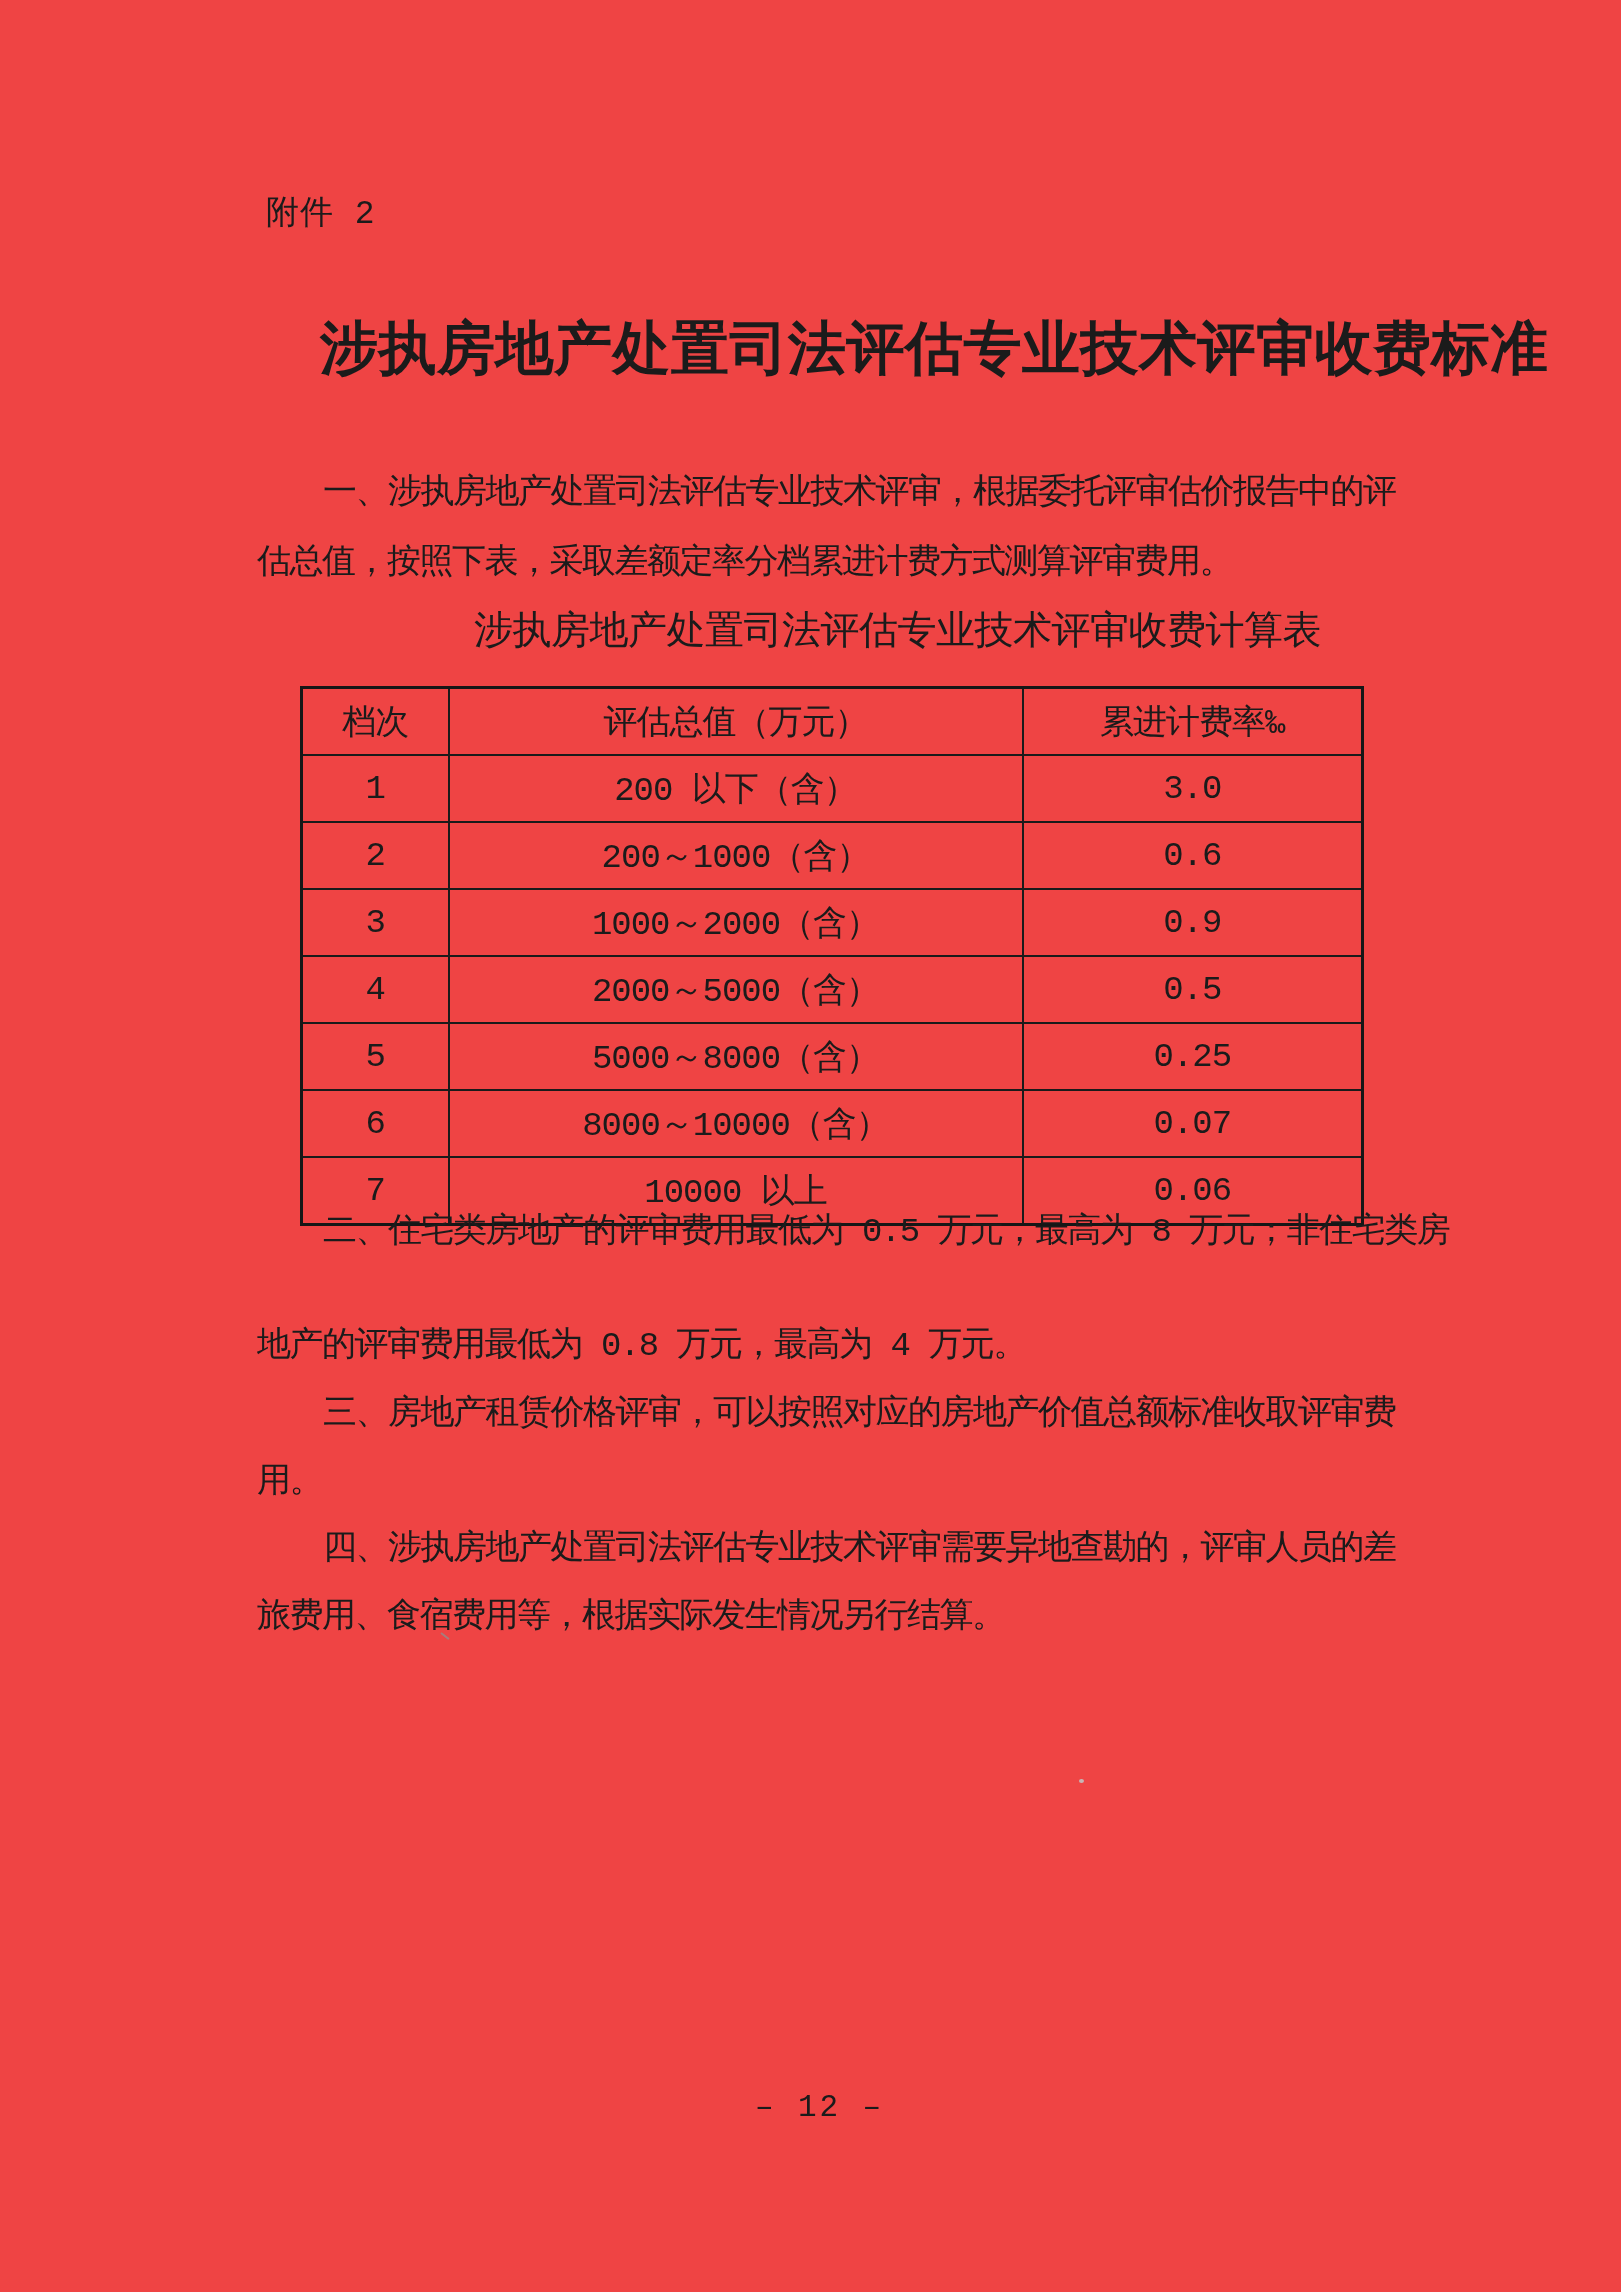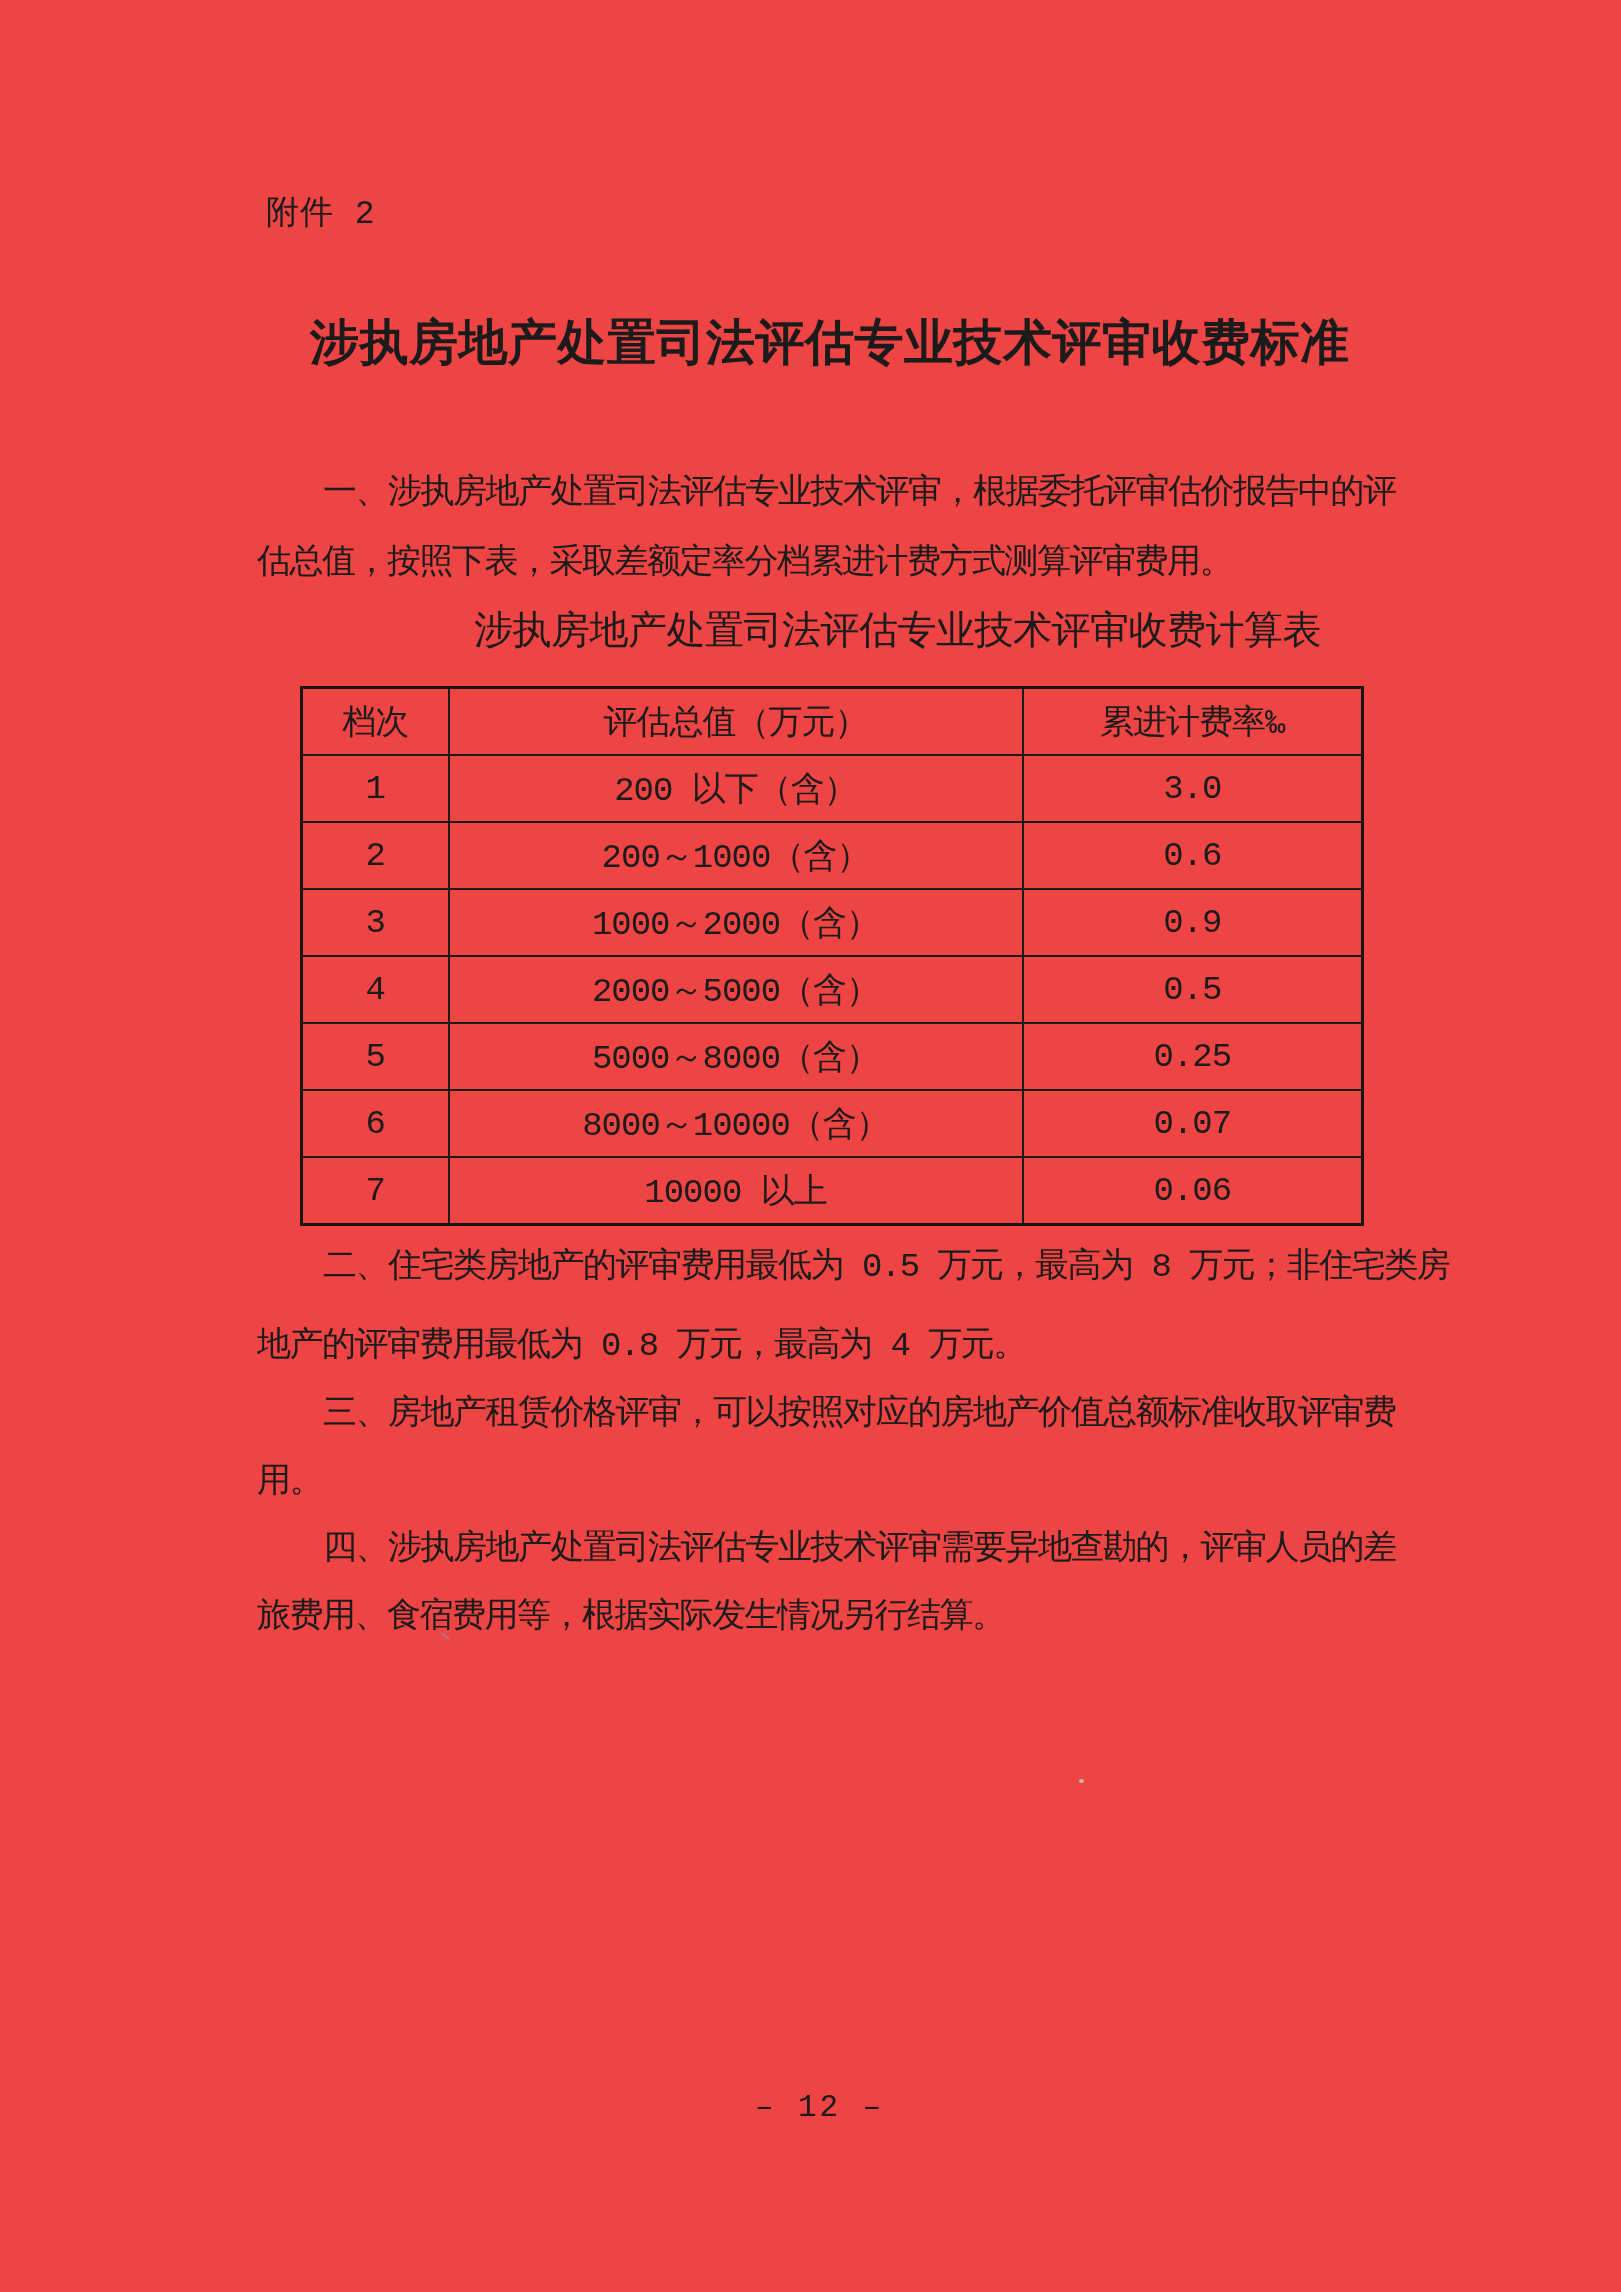--- a/index.html
+++ b/index.html
@@ -17,22 +17,22 @@
     overflow: hidden;
   }
   .abs { position: absolute; white-space: pre; }
 
   .attachment {
     left: 266px; top: 190px;
     font-size: 33px;
     letter-spacing: 1px;
   }
   .doc-title {
-    left: 310px; top: 310px;
-    font-size: 49px;
+    left: 320px; top: 310px;
+    font-size: 58px;
     font-weight: 700;
     letter-spacing: 0.5px;
   }
   .bodyline {
     font-size: 34px;
     letter-spacing: -1.5px;
   }
   .indent { left: 323px; }
   .cont   { left: 257px; }
 
@@ -147,21 +147,21 @@
         <td>0.07</td>
       </tr>
       <tr class="row">
         <td>7</td>
         <td>10000 以上</td>
         <td>0.06</td>
       </tr>
     </tbody>
   </table>
 
-  <div class="abs bodyline indent" style="top:1242px">二、住宅类房地产的评审费用最低为 0.5 万元，最高为 8 万元；非住宅类房</div>
+  <div class="abs bodyline indent" style="top:1207px">二、住宅类房地产的评审费用最低为 0.5 万元，最高为 8 万元；非住宅类房</div>
   <div class="abs bodyline cont" style="top:1321px">地产的评审费用最低为 0.8 万元，最高为 4 万元。</div>
 
   <div class="abs bodyline indent" style="top:1389px">三、房地产租赁价格评审，可以按照对应的房地产价值总额标准收取评审费</div>
   <div class="abs bodyline cont" style="top:1457px">用。</div>
 
   <div class="abs bodyline indent" style="top:1524px">四、涉执房地产处置司法评估专业技术评审需要异地查勘的，评审人员的差</div>
   <div class="abs bodyline cont" style="top:1592px">旅费用、食宿费用等，根据实际发生情况另行结算。</div>
 
   <div class="abs speck-tick"></div>
   <div class="abs speck-dot"></div>

